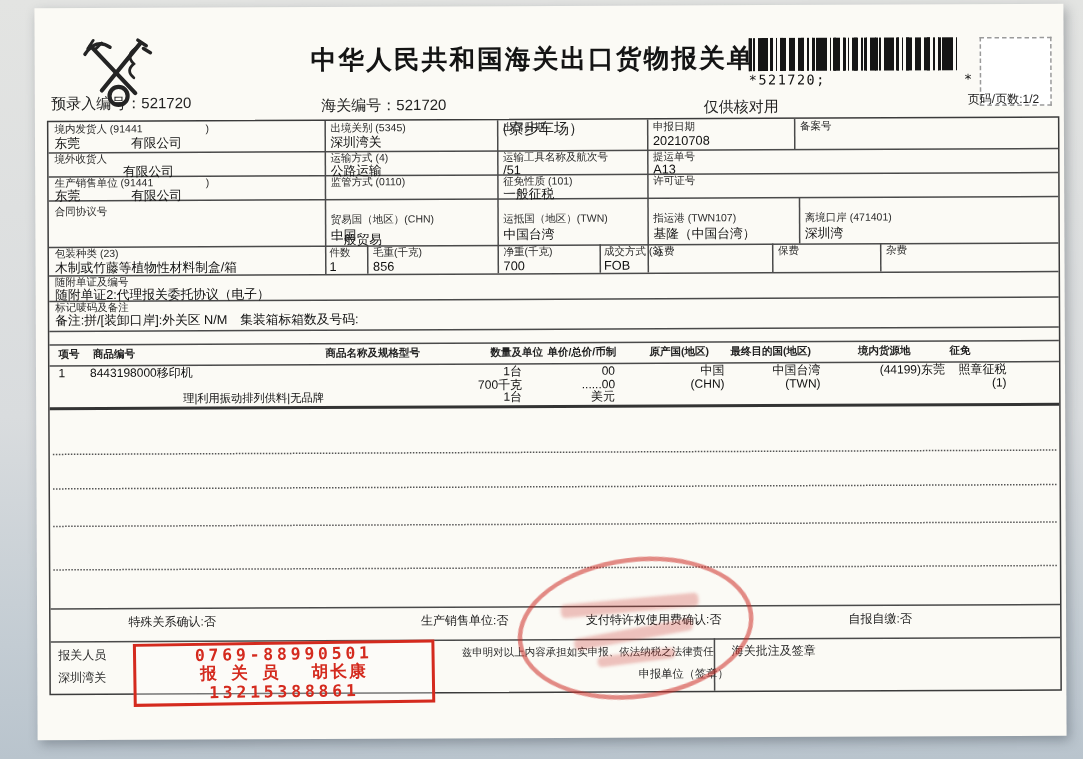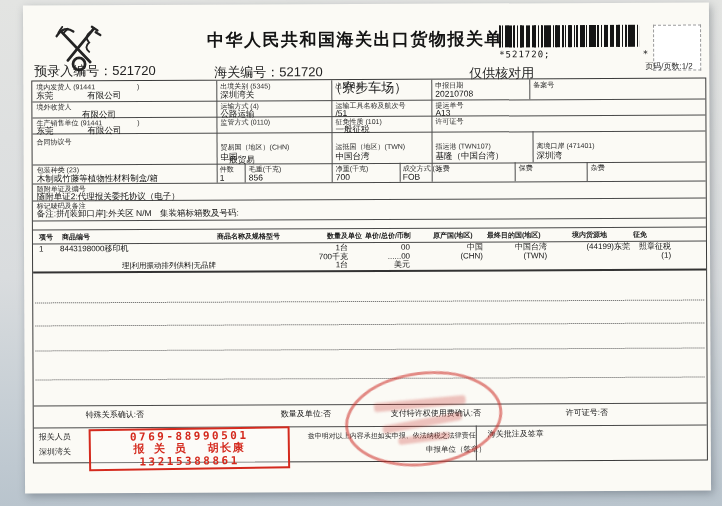--- a/index.html
+++ b/index.html
@@ -20,21 +20,21 @@
   #title{left:150px;top:24px;width:364px;text-align:center;font-size:17px;font-weight:bold;letter-spacing:1.5px;color:#141414;}
   #barcode{left:476px;top:22px;width:140px;height:22px;
     background:
       repeating-linear-gradient(90deg,#151515 0 1px,transparent 1px 3px),
       repeating-linear-gradient(90deg,#151515 0 2px,transparent 2px 7px),
       repeating-linear-gradient(90deg,transparent 0 10px,#151515 10px 12px);
   }
   #barcode-text{left:476px;top:46px;width:150px;display:flex;justify-content:space-between;
     font-family:"DejaVu Sans Mono",monospace;font-size:9px;letter-spacing:1px;color:#111;}
   #corner-box{left:630px;top:22px;width:46px;height:44px;border:1px dashed #9a9a9a;background:#fff;}
-  .hmeta{font-size:13px;color:#222;}
+  .hmeta{font-size:10px;color:#222;}
   
   #box{left:8px;top:75px;width:673px;height:381px;border:1px solid #3b3b3b;background:transparent;}
   .vl{position:absolute;width:1px;background:#4a4a4a;}
   .hl{position:absolute;left:0;right:0;height:1px;background:#4a4a4a;}
   .dotline{position:absolute;left:2px;right:2px;height:0;border-top:1px dotted #555;}
   .lbl{position:absolute;font-size:7px;line-height:8px;color:#2a2a2a;white-space:nowrap;}
   .val{position:absolute;font-size:8.5px;line-height:9px;color:#101010;white-space:nowrap;}
   .gh{position:absolute;font-size:7px;line-height:8px;color:#222;white-space:nowrap;font-weight:bold;}
   .gcol{position:absolute;font-size:8px;line-height:8.6px;text-align:right;color:#101010;}
   .gl{position:absolute;font-size:8px;line-height:8.6px;color:#101010;white-space:nowrap;}
@@ -205,23 +205,23 @@
       <div>中国台湾</div>
       <div>(TWN)</div>
     </div>
     <div class="gcol" style="left:520px;top:164px;width:77px;">(44199)东莞</div>
     <div class="gcol" style="left:578px;top:164px;width:60px;">
       <div>照章征税</div>
       <div>(1)</div>
     </div>
 
     <div class="conf" style="left:52px;">特殊关系确认:否</div>
-    <div class="conf" style="left:247px;">数量及单位:否</div>
+    <div class="conf" style="left:247px;">生产销售单位:否</div>
     <div class="conf" style="left:357px;">支付特许权使用费确认:否</div>
-    <div class="conf" style="left:532px;">许可证号:否</div>
+    <div class="conf" style="left:532px;">自报自缴:否</div>
 
     <div class="lbl" style="left:5px;top:352px;font-size:8px;font-family:Liberation Serif, serif;">报关人员</div>
     <div class="lbl" style="left:5px;top:367px;font-size:8px;">深圳湾关</div>
     <div class="lbl" style="left:274px;top:352px;font-size:7px;">兹申明对以上内容承担如实申报、依法纳税之法律责任</div>
     <div class="lbl" style="left:392px;top:366px;font-size:7.5px;">申报单位（签章）</div>
     <div class="lbl" style="left:454px;top:351px;font-size:8px;">海关批注及签章</div>
 
     <div id="phone-stamp">
       <div>0769-88990501</div>
       <div style="letter-spacing:1.5px;">报 关 员　 胡长康</div>

